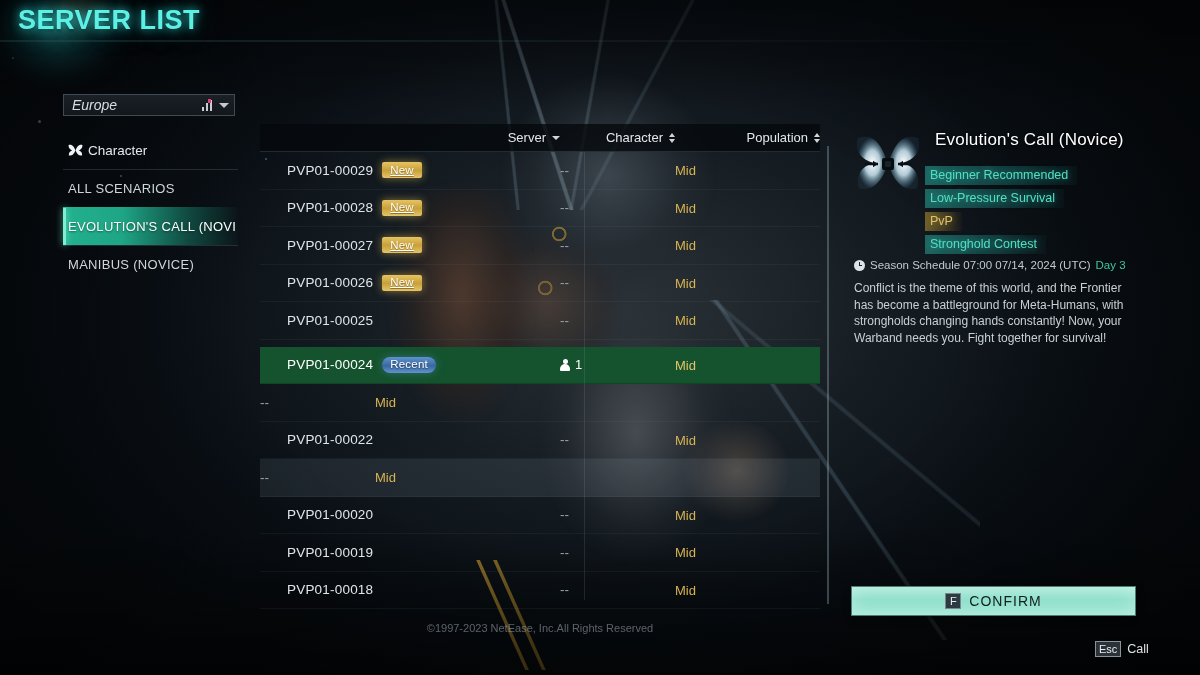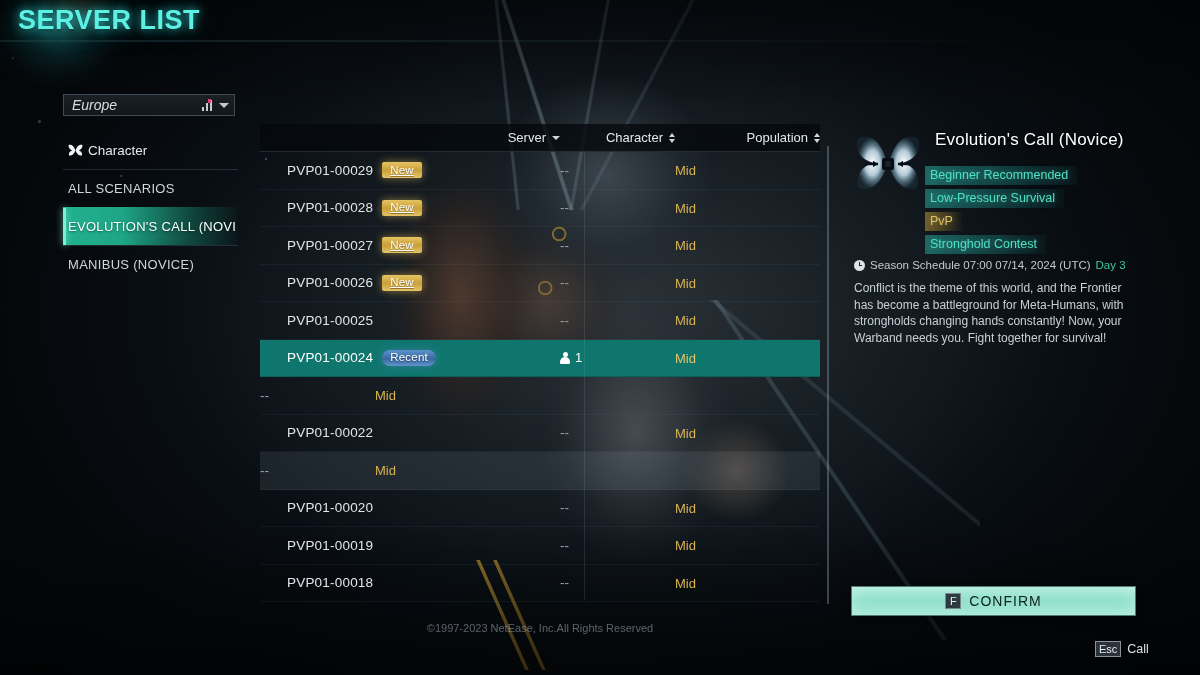--- a/index.html
+++ b/index.html
@@ -168,21 +168,21 @@
     text-shadow: 0 1px 1px rgba(90,62,10,.55);
     text-decoration: underline;
   }
   .badge-recent {
     font-size: 11.5px; color: #ffffff; padding: 1.5px 8px 2.5px;
     border-radius: 9px; letter-spacing: .2px;
     background: linear-gradient(180deg, #5e93cf 0%, #39689f 55%, #6093cd 100%);
     box-shadow: 0 0 9px rgba(90,140,200,.45);
     text-shadow: 0 1px 1px rgba(10,30,60,.5);
   }
-  .row.selected { background: #0f766e; border-bottom-color: rgba(0,0,0,.18); }
+  .row.selected { background: #14532d; border-bottom-color: rgba(0,0,0,.18); margin-top: 7px; }
   .row.selected .srv-name { color: #ffffff; }
   .row.selected .pop-val  { color: #e3c468; }
   .row.selected .ch-num   { color: #ffffff; }
   .row.hovered { background: rgba(175,195,210,.115); }
 
   .person { width: 10px; height: 12px; position: relative; }
   .person::before { content:""; position:absolute; left:2.5px; top:0; width:5px; height:5px; border-radius:50%; background:#ffffff; }
   .person::after  { content:""; position:absolute; left:0; top:5.5px; width:10px; height:6.5px; border-radius:5px 5px 1px 1px; background:#ffffff; }
 
   #col-div { position: absolute; left: 584px; top: 152px; width: 1px; height: 448px; background: rgba(150,175,185,.16); }

